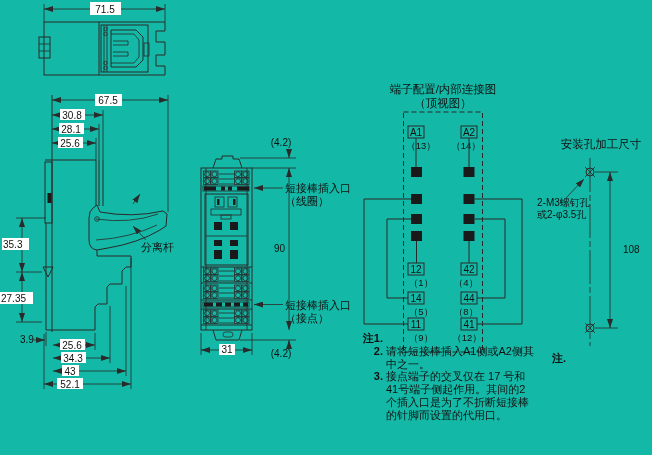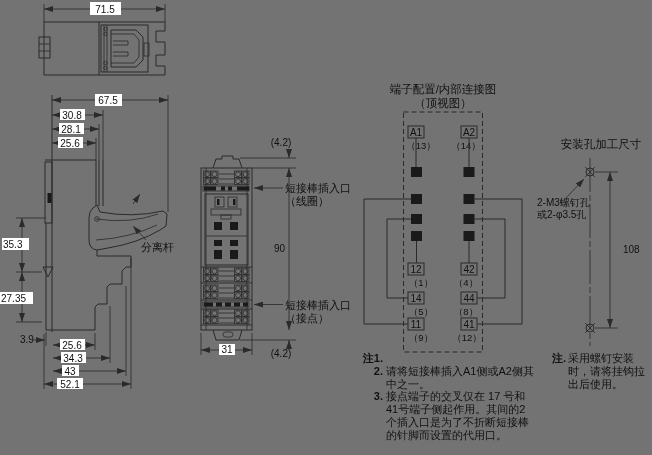--- a/index.html
+++ b/index.html
@@ -1,16 +1,16 @@
 <!DOCTYPE html>
 <html><head>
 <meta charset="utf-8">
 <style>
   html,body{margin:0;padding:0;background:#fff;}
-  .canvas{position:relative;width:652px;height:455px;background:#737373;overflow:hidden;
+  .canvas{position:relative;width:652px;height:455px;background:#14b8a6;overflow:hidden;
           font-family:"Liberation Sans",sans-serif;color:#111;}
   svg{position:absolute;left:0;top:0;}
   svg text{font-family:"Liberation Sans",sans-serif;fill:#111;}
   .ln{stroke:#2a2a2a;fill:none;stroke-width:1;}
   .thin{stroke-width:0.8;}
   .blk{fill:#1a1a1a;stroke:none;}
   .wbg{fill:#fff;stroke:none;}
   .dash{stroke-dasharray:5 3;}
   .d10{font-size:10px;}
   .d9{font-size:9.5px;}
@@ -281,34 +281,33 @@
     <line class="ln thin" x1="595" y1="172" x2="618" y2="172"></line>
     <line class="ln thin" x1="595" y1="328" x2="618" y2="328"></line>
     <line class="ln thin" x1="610" y1="172" x2="610" y2="328" marker-start="url(#arr)" marker-end="url(#arr)"></line>
     <text class="d10" x="623" y="253">108</text>
     <line class="ln thin" x1="566" y1="198" x2="584" y2="179" marker-end="url(#arr)"></line>
     <text class="d10" x="537" y="206">2-M3螺钉孔</text>
     <text class="d10" x="537" y="218">或2-φ3.5孔</text>
   </g>
 </svg>
 
-<div class="notes" style="left:357px;top:352px;width:178px;">
+<div class="notes" style="left:357px;top:332px;width:178px;">
   <div class="note-row">
     <span class="nm">注1.</span>
   </div>
   <div class="note-row">
     <span class="nm">2.</span>
     <span class="nt">请将短接棒插入A1侧或A2侧其中之一。</span>
   </div>
   <div class="note-row">
     <span class="nm">3.</span>
     <span class="nt">接点端子的交叉仅在 17 号和41号端子侧起作用。其间的2个插入口是为了不折断短接棒的针脚而设置的代用口。</span>
   </div>
 </div>
 
 <div class="notes note-right" style="left:549px;top:352px;width:100px;">
   <div class="note-row">
     <span class="nm">注.</span>
-    <span class="nt">采用螺钉安装时，请将挂钩拉出后使用。</span>
   </div>
 </div>
 
 </div>
 
 </body></html>

